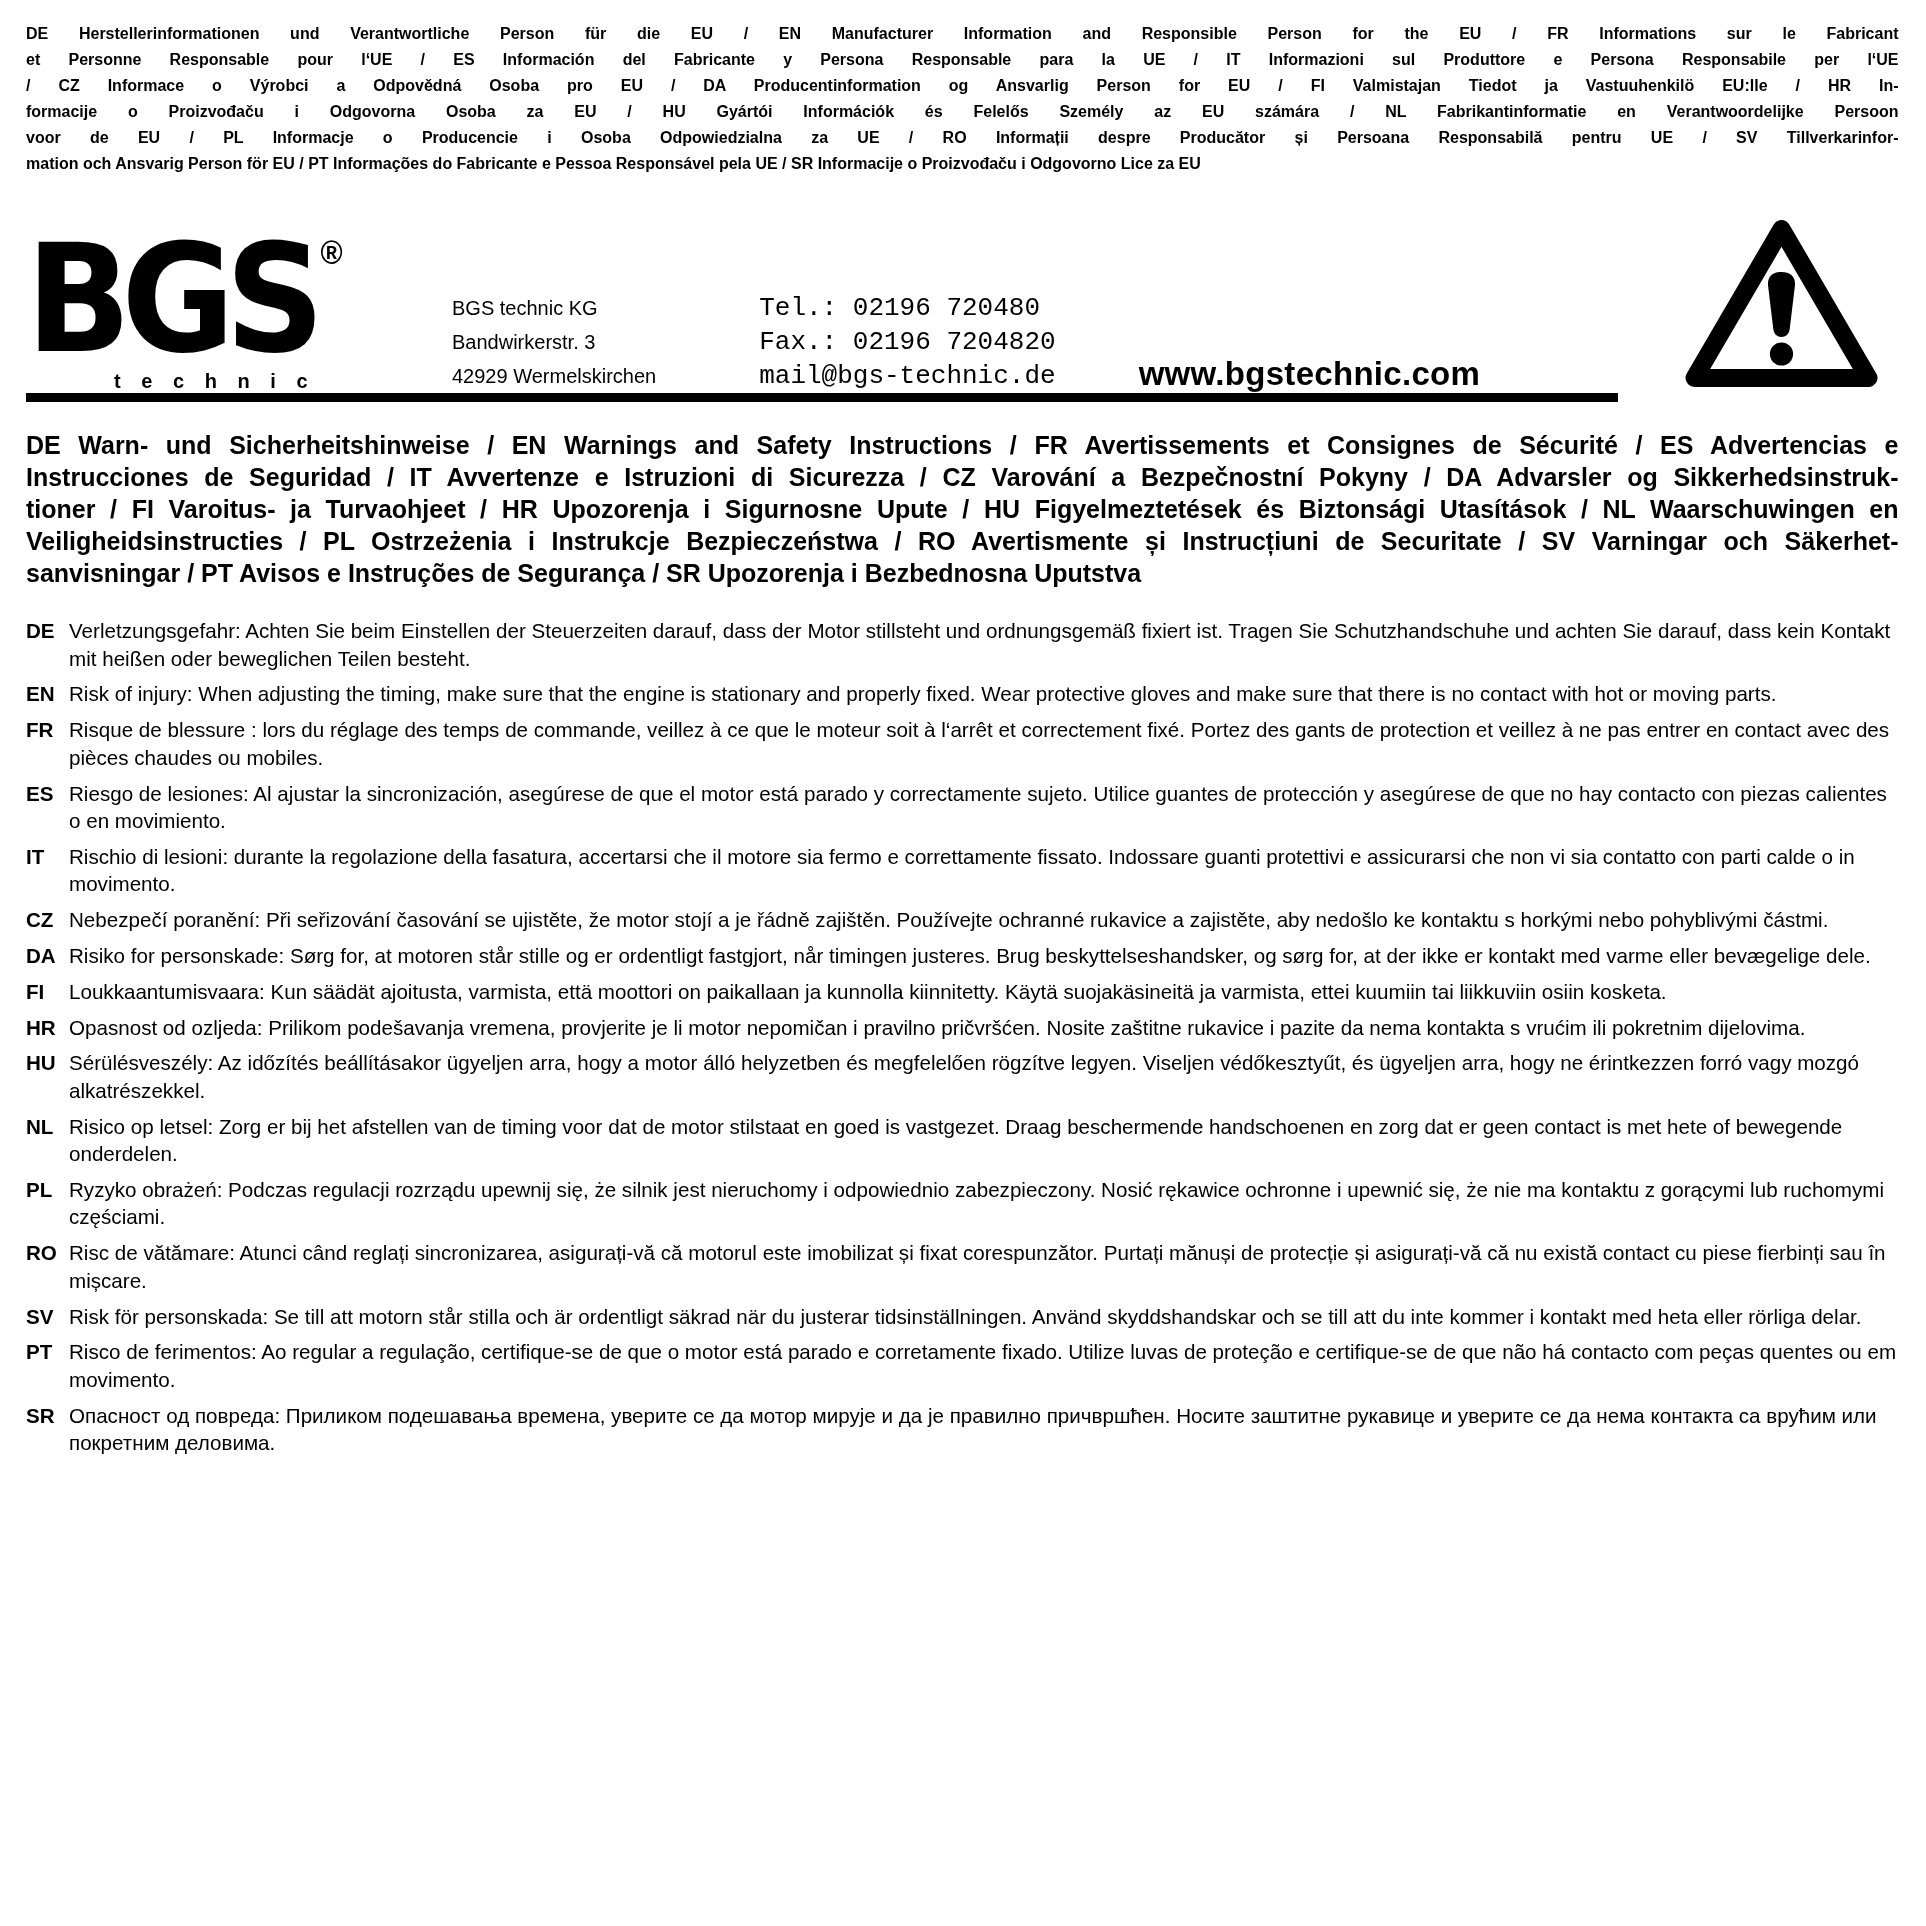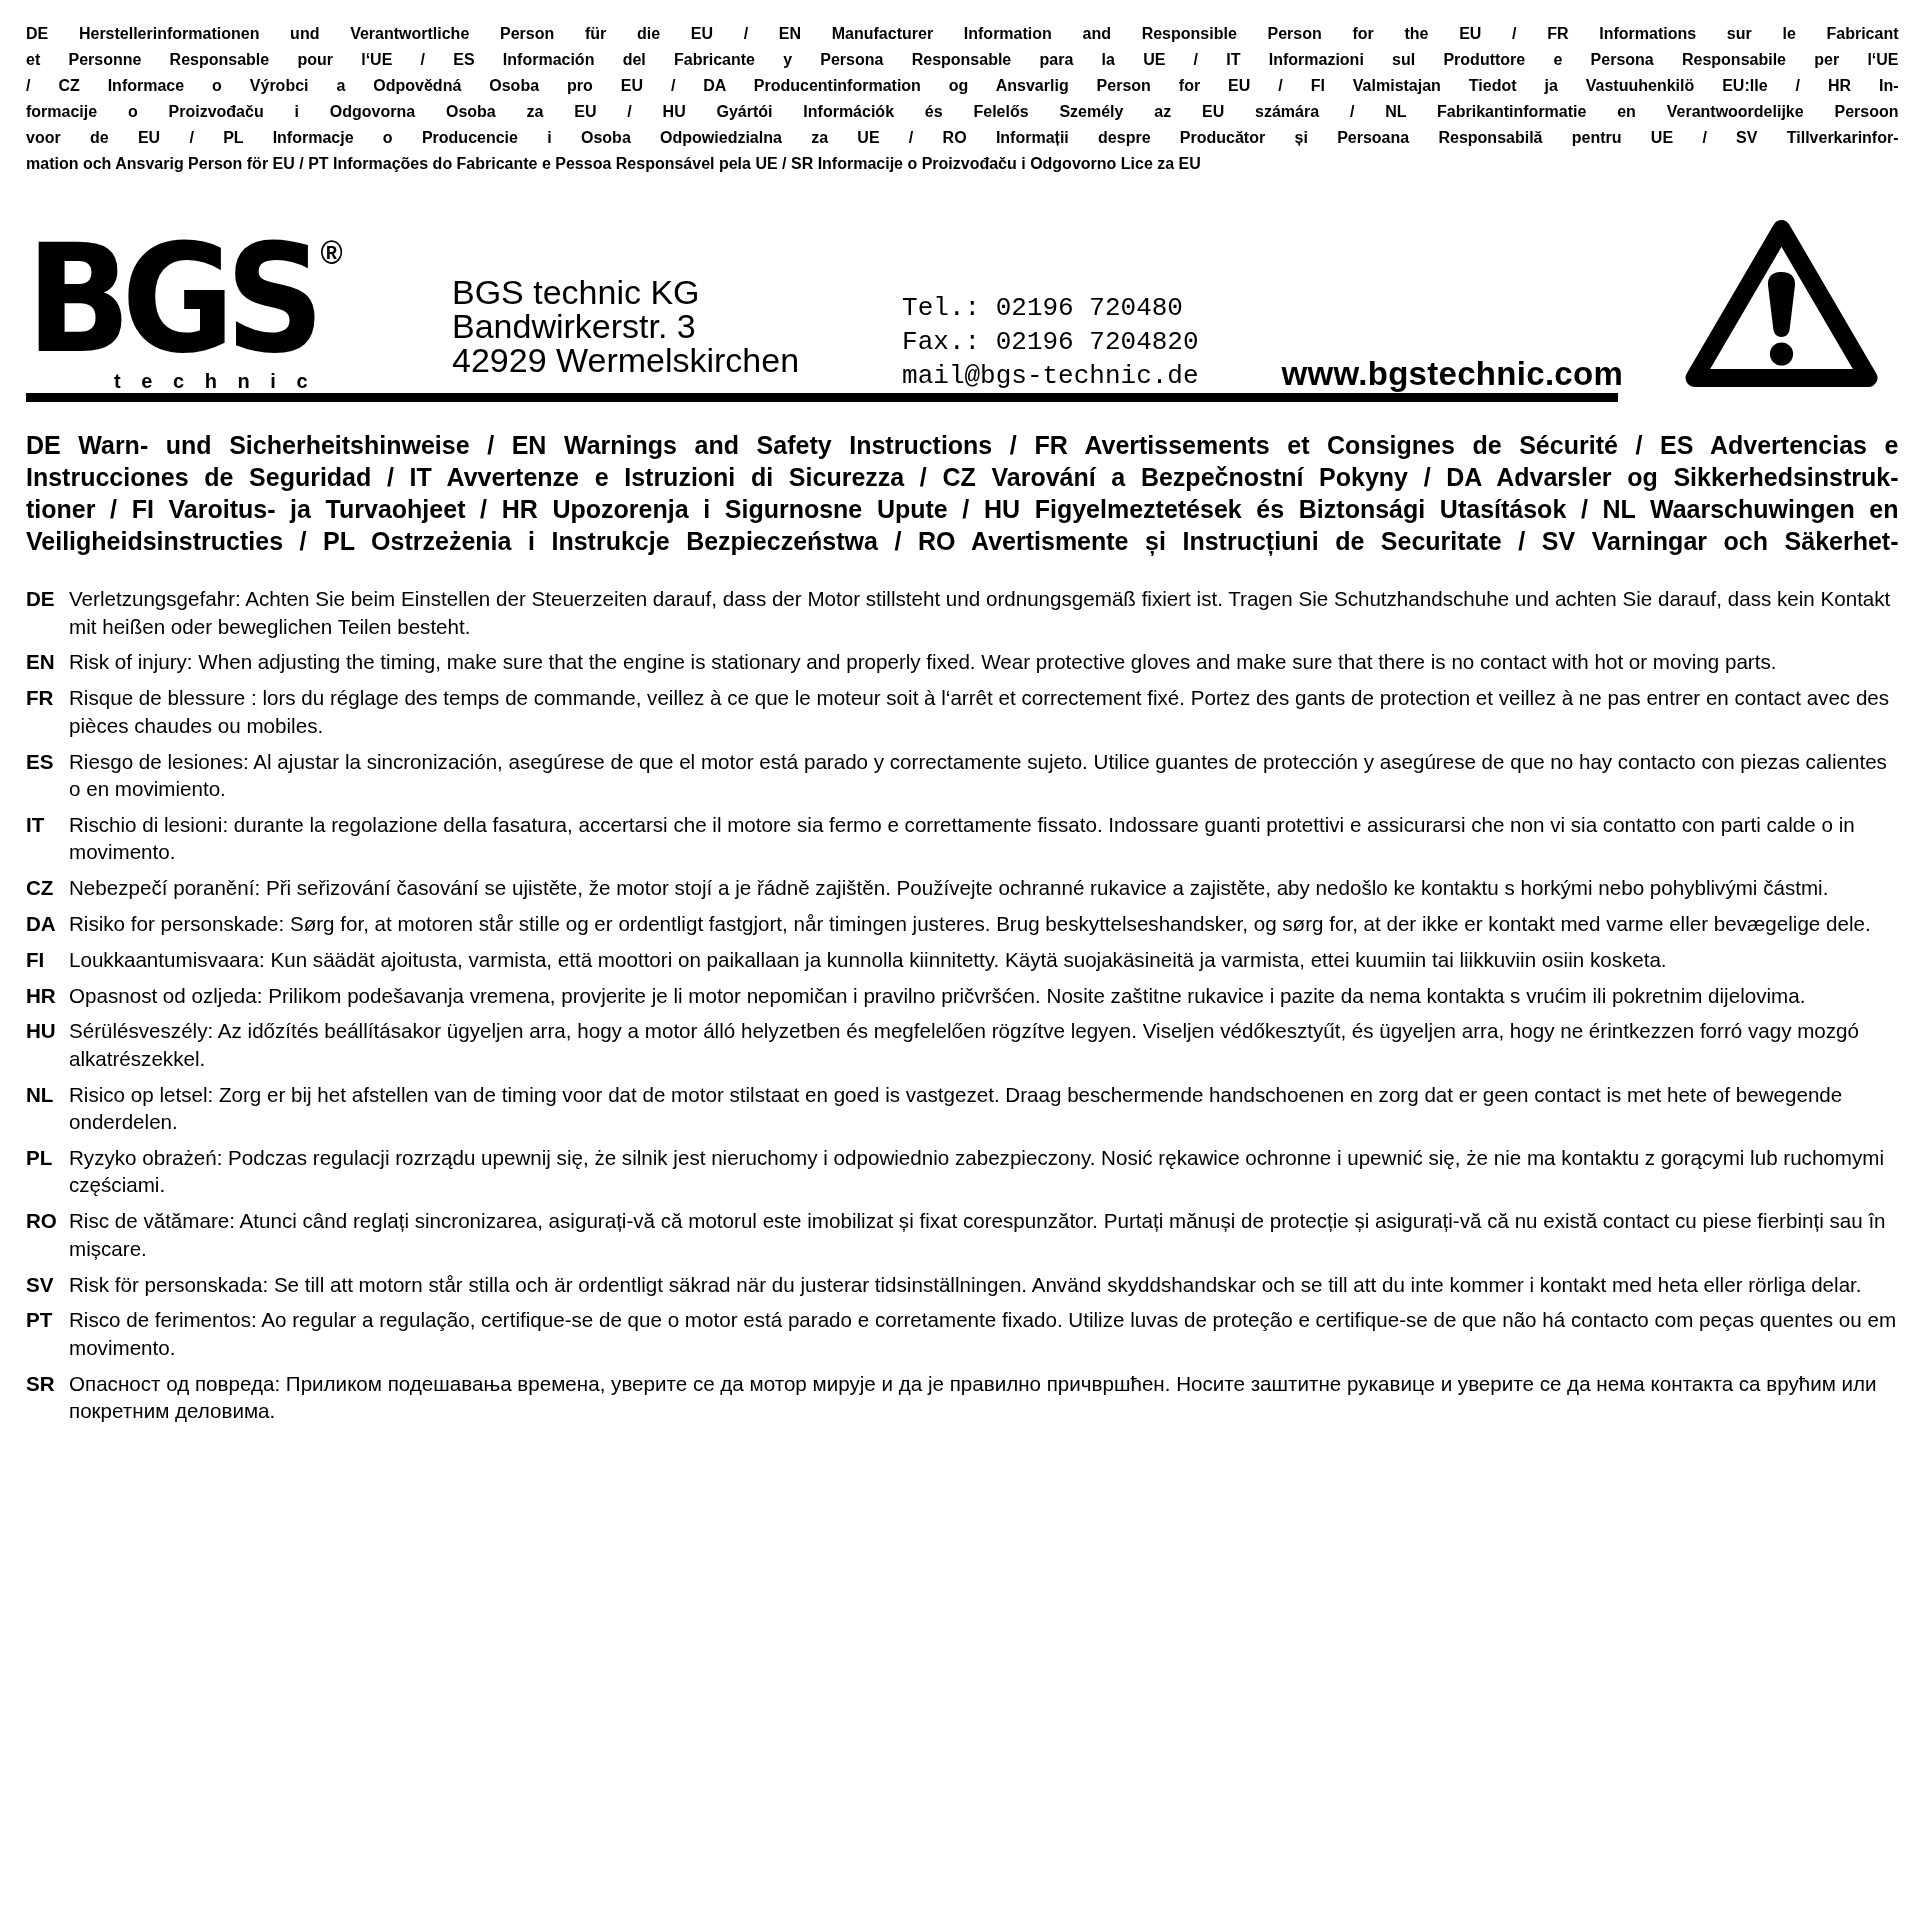--- a/index.html
+++ b/index.html
@@ -22,21 +22,21 @@
   
   .company-row { display: flex; align-items: flex-end; margin-top: 34px; height: 182px; position: relative; }
   .logo { width: 361px; flex: none; }
   .logo-main {
     font-family: "DejaVu Sans", sans-serif; font-weight: bold;
     font-size: 138px; line-height: 0.95; letter-spacing: -9.6px;
     transform: scaleY(1.08); transform-origin: top left;
   }
   .logo-main .reg { font-size: 30px; letter-spacing: 0; vertical-align: 81px; margin-left: 5.5px; font-family: "Liberation Sans", sans-serif; }
   .logo-sub { font-weight: bold; font-size: 20px; letter-spacing: 20.6px; margin: 9.6px 0 0 88px; white-space: nowrap; }
-  .addr  { margin: 39px 0 16px 65px;  font-size: 34px; line-height: 34px; flex: none; }
+  .addr  { margin: 39px 0 0 65px;  font-size: 20px; line-height: 34px; flex: none; }
   .contact { margin: 39px 0 0 103px; font-size: 26px; line-height: 34px; flex: none; font-family: Liberation Mono, monospace; }
   .website { margin: 105px 0 0 83px; font-size: 33px; font-weight: bold; letter-spacing: 0.3px; flex: none; }
   .tri { margin-left: auto; margin-top: 8.3px; margin-right: 17px; flex: none; }
 
   .rule { height: 9.6px; background: #000; width: 1592px; margin-top: 0; }
 
   
   .h2block { margin-top: 27px; }
   .h2line {
     font-weight: bold; font-size: 25px; line-height: 32px;
@@ -89,20 +89,21 @@
     </div>
   </section>
 
   <div class="rule"></div>
 
   <section class="h2block">
     <div class="h2line">DE Warn- und Sicherheitshinweise / EN Warnings and Safety Instructions / FR Avertissements et Consignes de Sécurité / ES Advertencias e</div>
     <div class="h2line">Instrucciones de Seguridad / IT Avvertenze e Istruzioni di Sicurezza / CZ Varování a Bezpečnostní Pokyny / DA Advarsler og Sikkerhedsinstruk-</div>
     <div class="h2line">tioner / FI Varoitus- ja Turvaohjeet / HR Upozorenja i Sigurnosne Upute / HU Figyelmeztetések és Biztonsági Utasítások / NL Waarschuwingen en</div>
     <div class="h2line">Veiligheidsinstructies / PL Ostrzeżenia i Instrukcje Bezpieczeństwa / RO Avertismente și Instrucțiuni de Securitate / SV Varningar och Säkerhet-</div>
+    <div class="h2line last">sanvisningar / PT Avisos e Instruções de Segurança / SR Upozorenja i Bezbednosna Uputstva</div>
   </section>
 
   <section class="warnings">
     <div class="wrow">
       <span class="wcode">DE</span>
       <span class="wtext">Verletzungsgefahr: Achten Sie beim Einstellen der Steuerzeiten darauf, dass der Motor stillsteht und ordnungsgemäß fixiert ist. Tragen Sie Schutzhandschuhe und achten Sie darauf, dass kein Kontakt mit heißen oder beweglichen Teilen besteht.</span>
     </div>
 
     <div class="wrow">
       <span class="wcode">EN</span>

